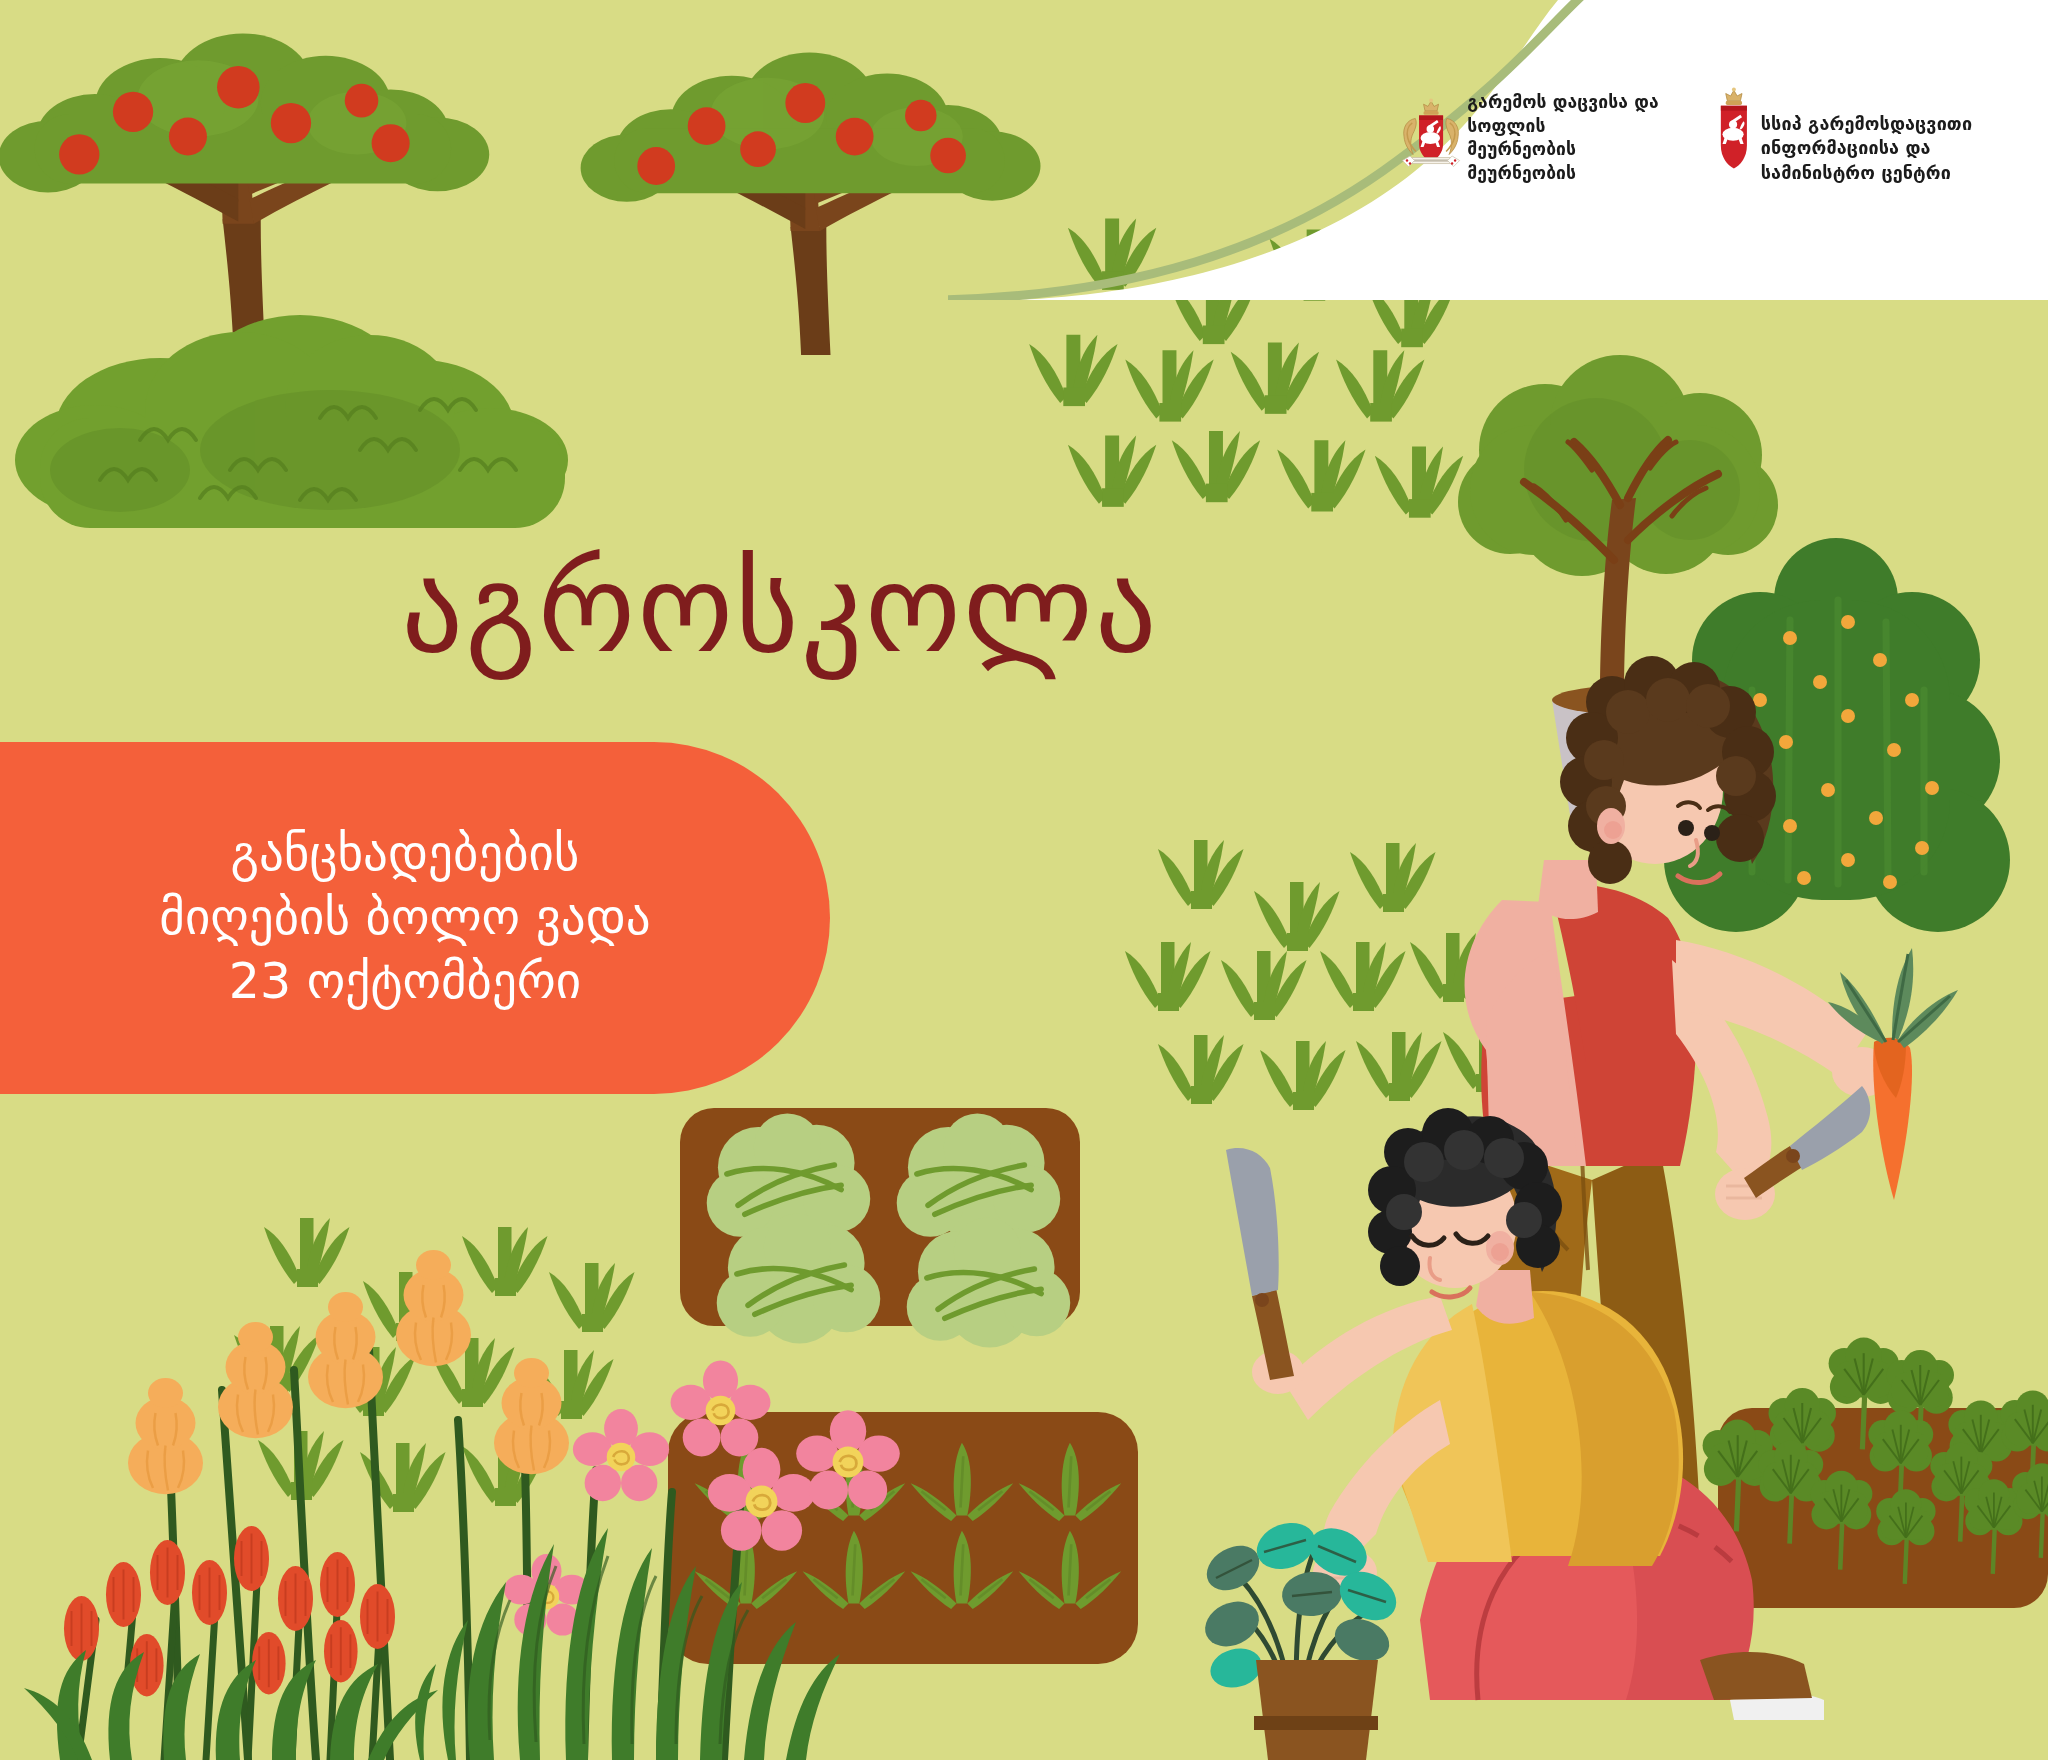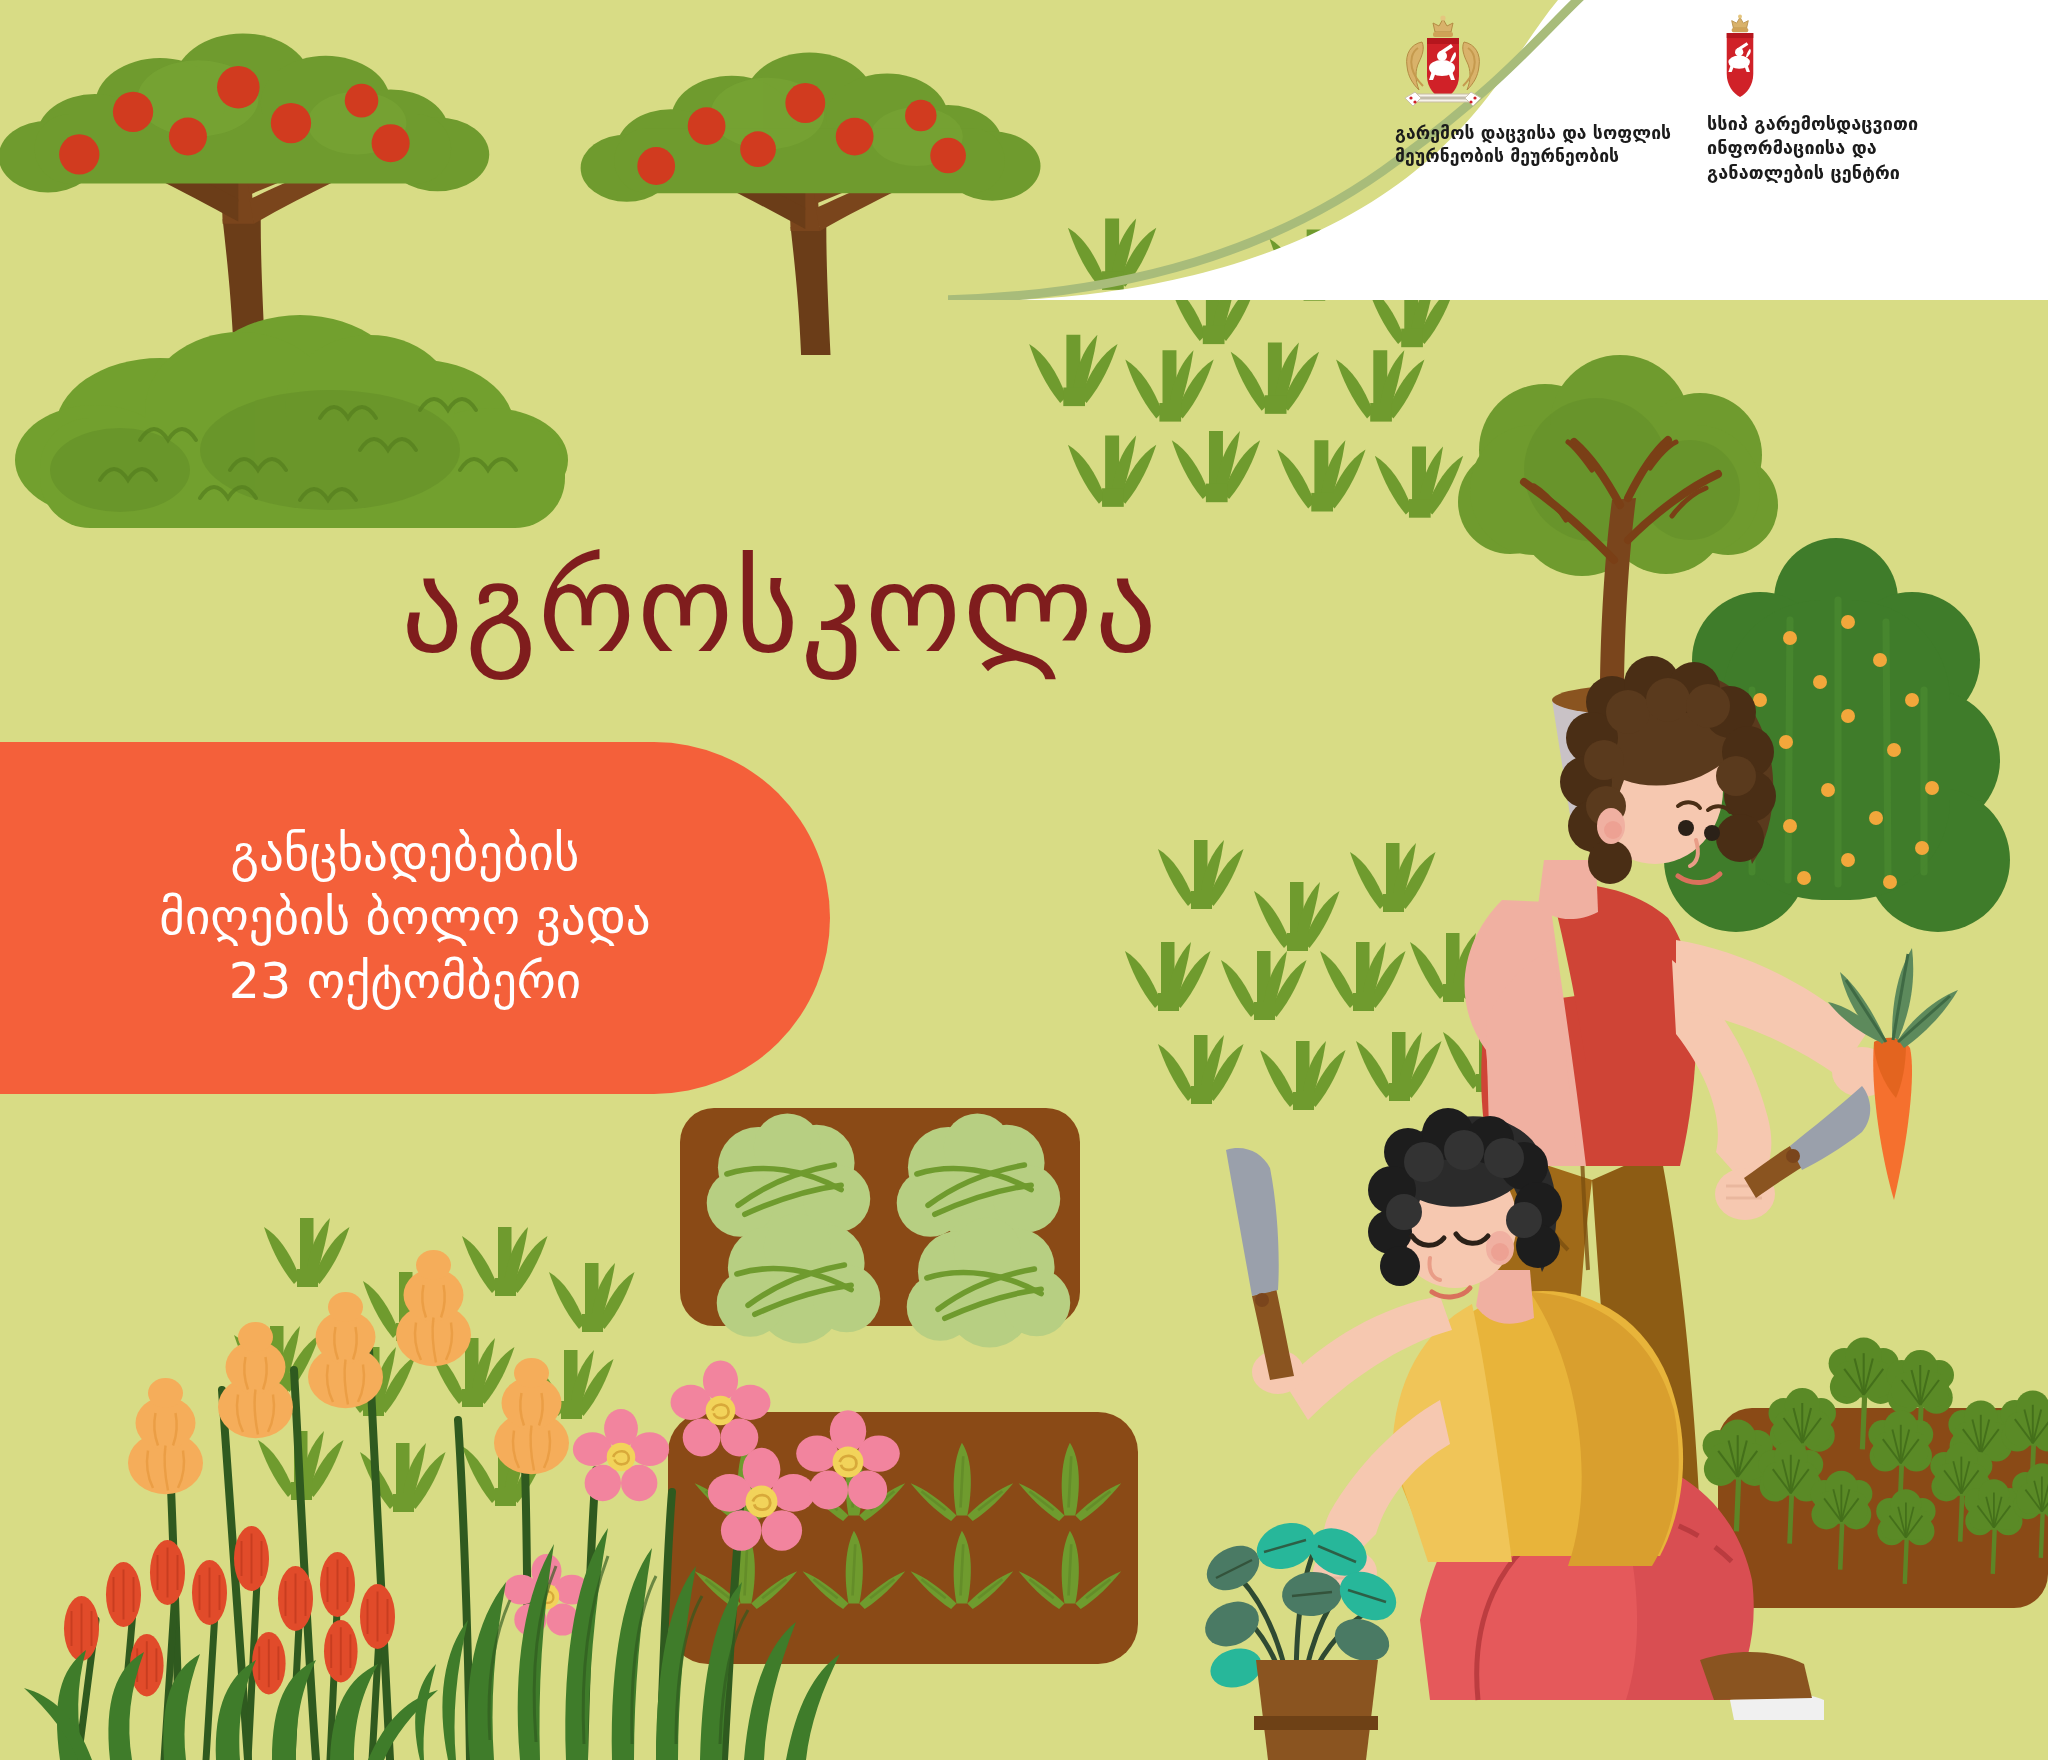--- a/index.html
+++ b/index.html
@@ -9,21 +9,21 @@
     background:#ffffff;
   }
   #poster{position:relative;width:2048px;height:1760px;overflow:hidden;background:#d8dc85;}
   .layer{position:absolute;top:0;left:0;width:2048px;height:1760px;}
 
   
   #header-band{position:absolute;top:0;right:0;width:1100px;height:300px;pointer-events:none;}
 
   
   #logos{position:absolute;top:0;left:1395px;width:640px;height:185px;display:flex;gap:22px;}
-  .logo-block{display:flex;flex-direction:column;align-items:flex-start;width:290px;padding-top:14px;}
+  .logo-block{display:flex;align-items:flex-end;width:290px;padding-top:14px;}
   .logo-block .crest{display:block;}
   .logo-cap{
     margin-top:8px;font-size:17.5px;line-height:1.34;color:#1b1b1b;
     font-weight:bold;letter-spacing:.1px;text-align:left;width:100%;
   }
   .logo-block.b2 .logo-cap{font-size:18px;line-height:1.36;margin-top:8px;}
 
   
   #main-title{
     position:absolute;left:0;top:548px;width:1560px;text-align:center;
@@ -713,21 +713,21 @@
           <path d="M23 58 L19 70 L23 70 L26 62 Z"></path>
           <path d="M41 58 L45 70 L41 70 L38 62 Z"></path>
           <path d="M42 52 C46 48 47 44 45 42 C43 44 41 48 40 52 Z"></path>
           <circle cx="32" cy="46" r="5"></circle>
           <path d="M29 42 L41 34 L43 37 L31 45 Z"></path>
         </g>
       </svg>
       <div class="logo-cap">
         <div>სსიპ გარემოსდაცვითი</div>
         <div>ინფორმაციისა და</div>
-        <div>განათლების ცენტრი</div>
+        <div>სამინისტრო ცენტრი</div>
       </div>
     </div>
 
   </div>
 
   <div id="main-title">აგროსკოლა</div>
 
   <div id="deadline-banner">
     <div id="deadline-text">
       <span class="ln">განცხადებების</span>

